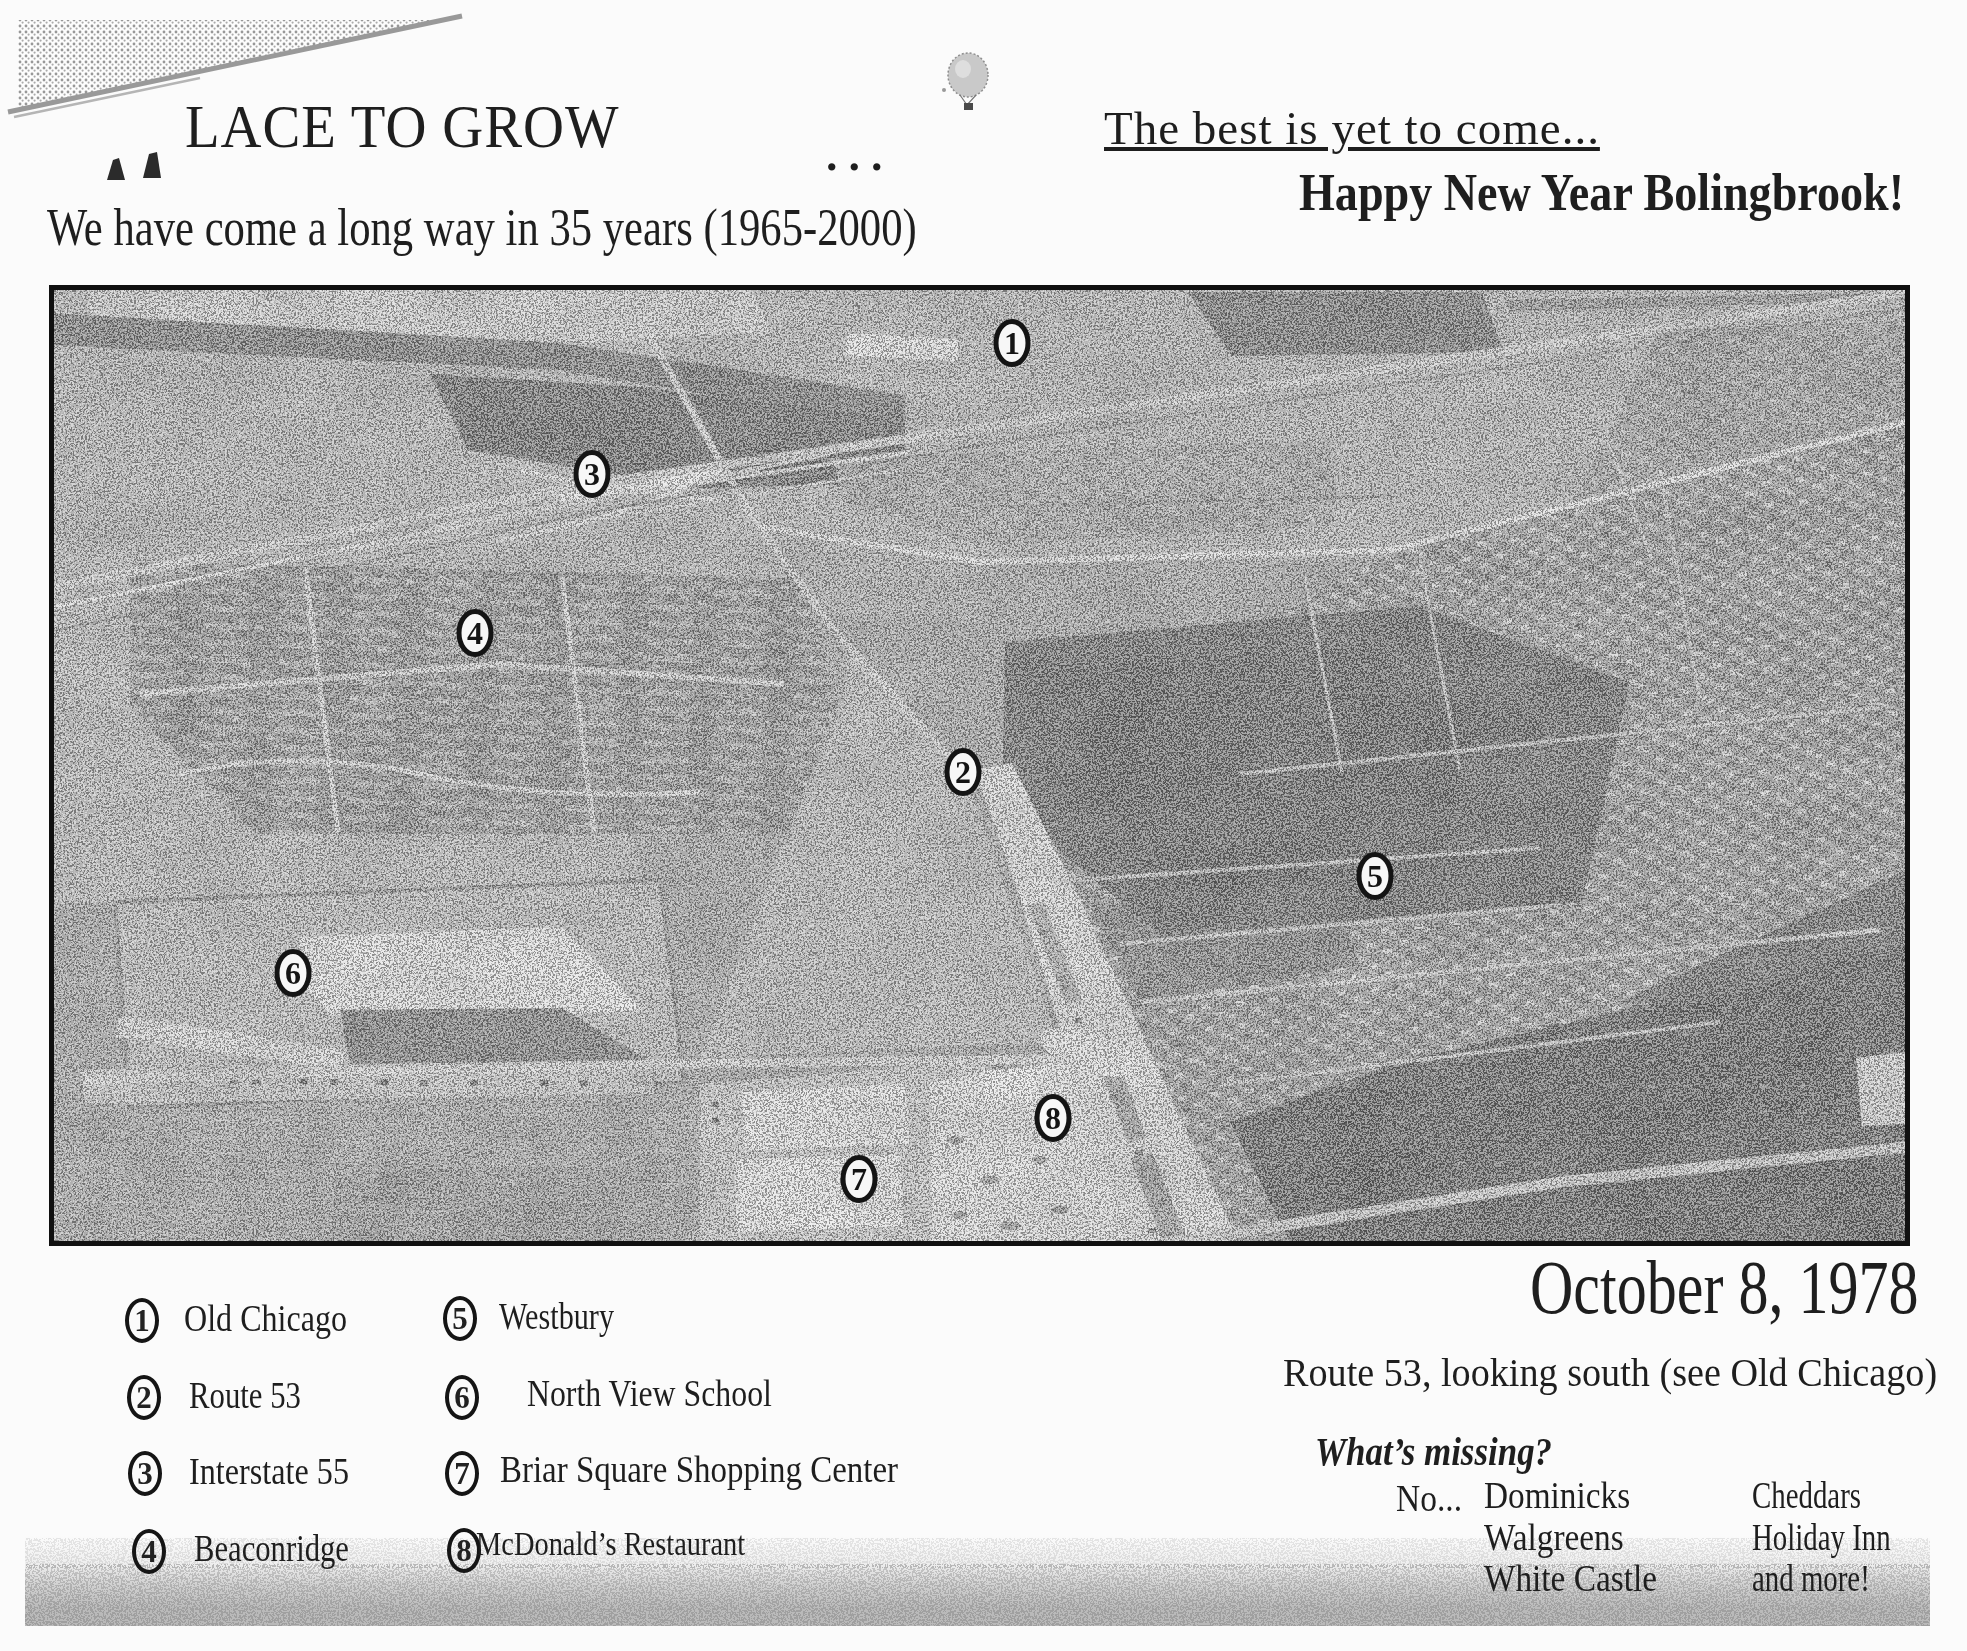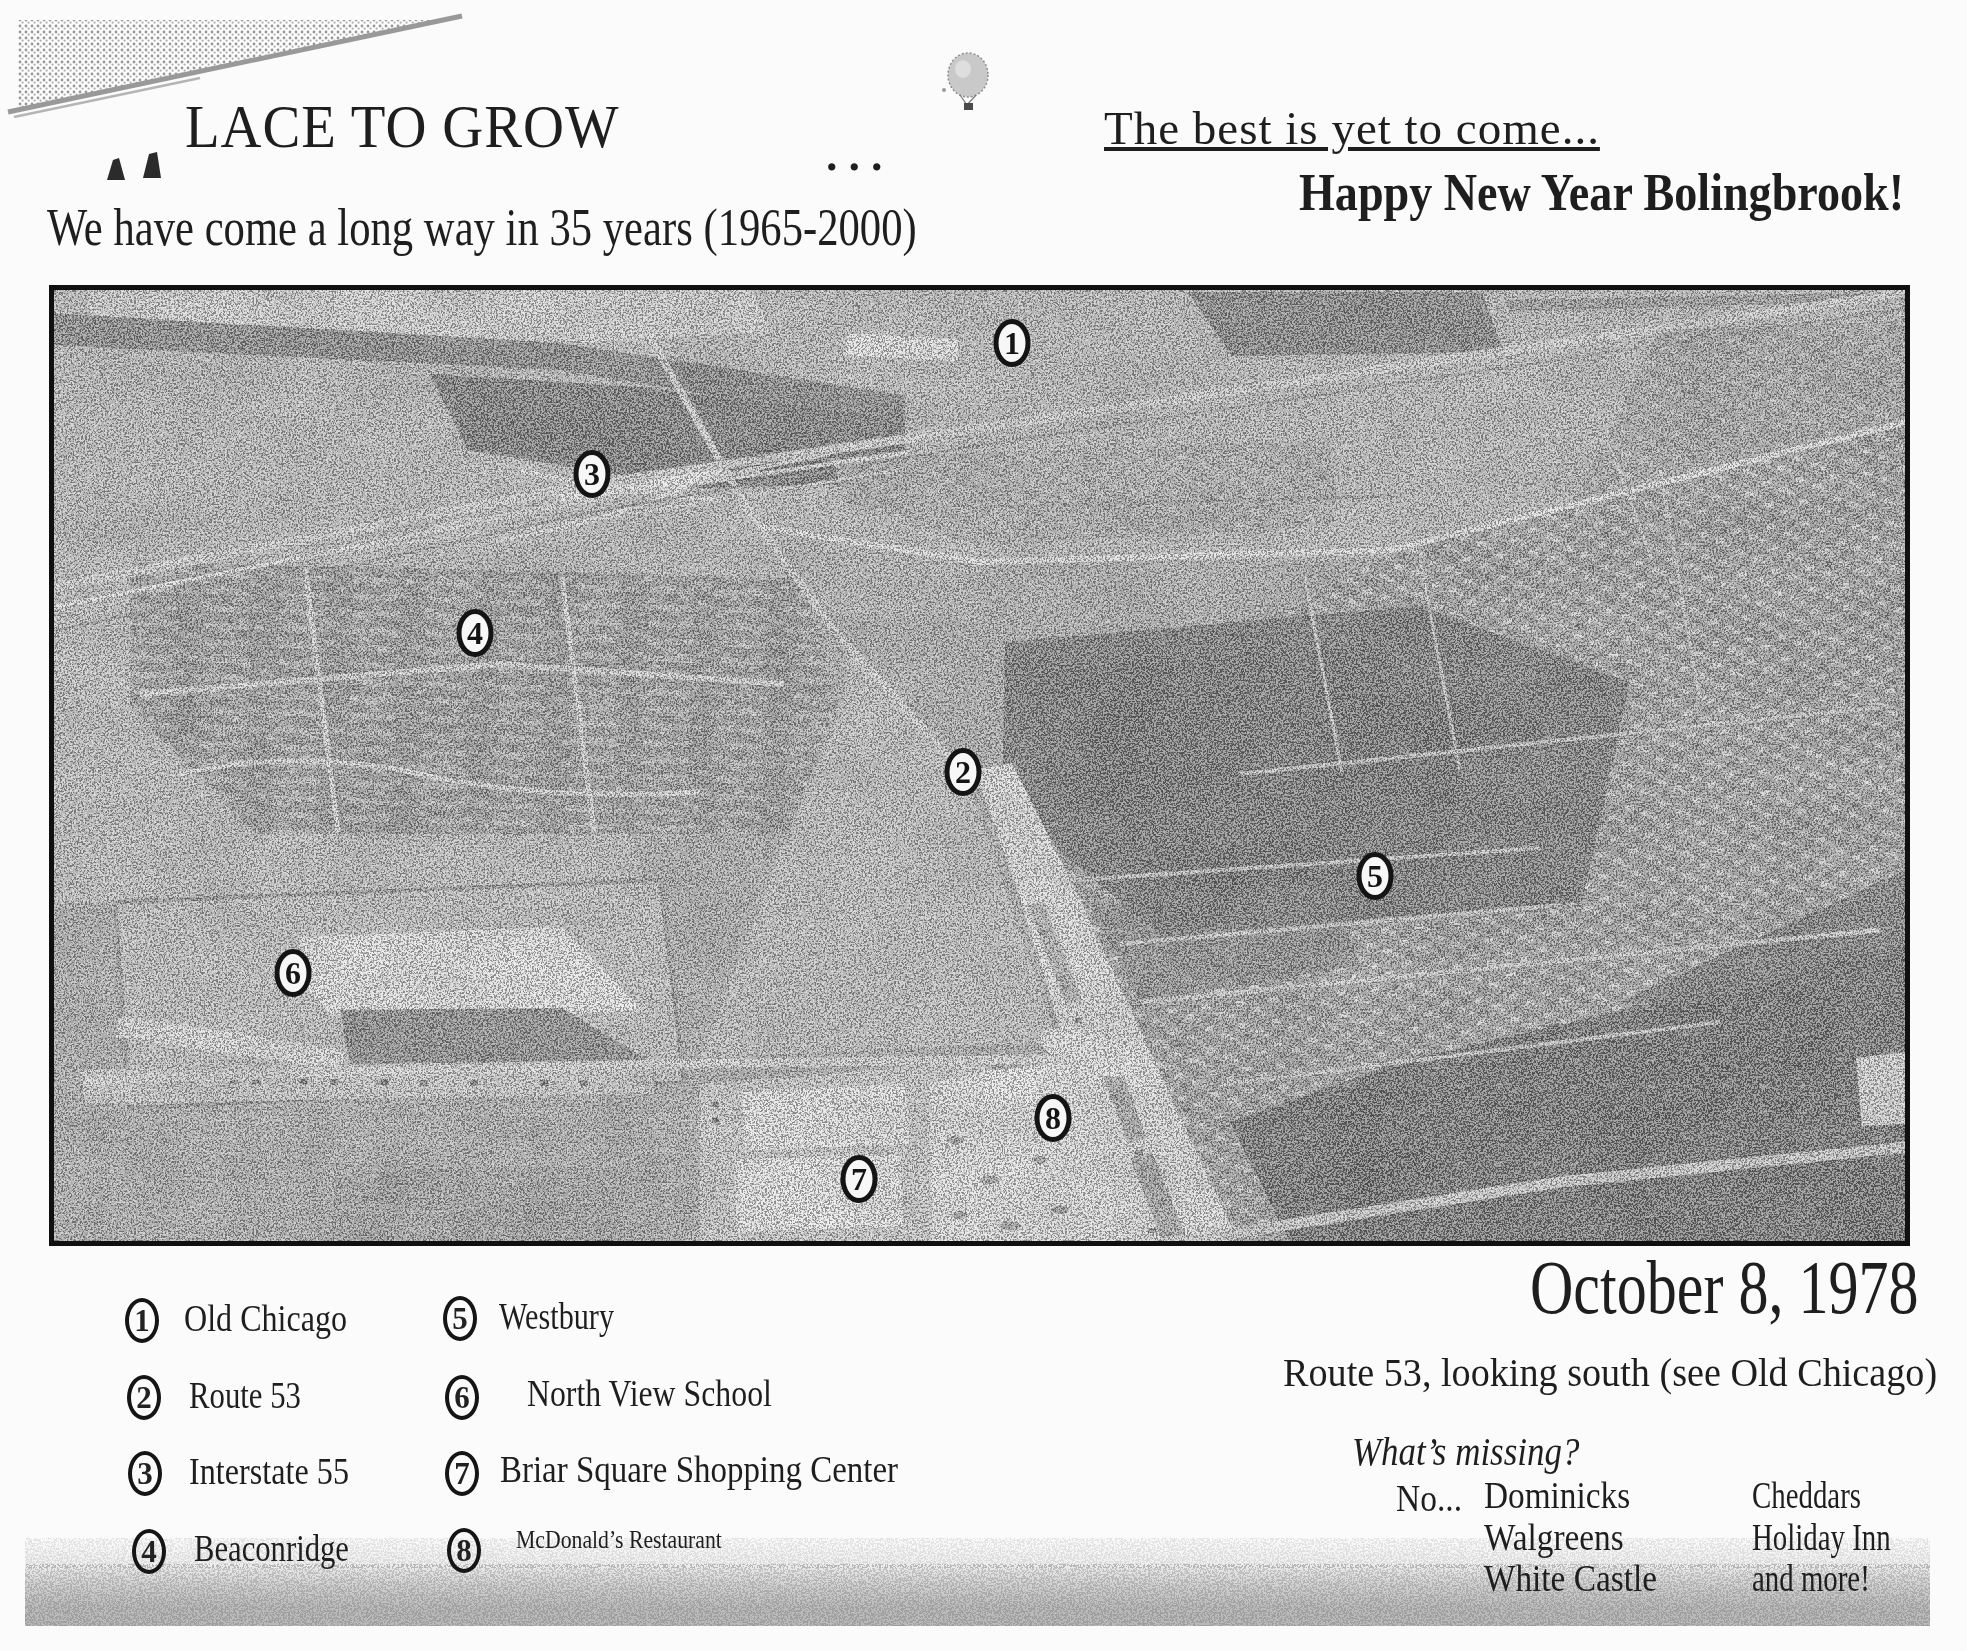--- a/index.html
+++ b/index.html
@@ -115,27 +115,27 @@
 <div class="circ" style="left:445px;top:1375px;">6</div>
 
 <div class="abs" style="left:499px;top:1374px;font-size:38px;margin-left:28px;"><span class="sx" style="transform:scaleX(0.837);">North View School</span></div>
 
 <div class="circ" style="left:445px;top:1451px;">7</div>
 
 <div class="abs" style="left:500px;top:1450px;font-size:38px;"><span class="sx" style="transform:scaleX(0.867);">Briar Square Shopping Center</span></div>
 
 <div class="circ" style="left:447px;top:1528px;">8</div>
 
-<div class="abs" style="left:516px;top:1527px;font-size:26px;"><span class="sx" style="transform:scaleX(0.836);">McDonald’s Restaurant</span></div>
+<div class="abs" style="left:476px;top:1527px;font-size:34px;"><span class="sx" style="transform:scaleX(0.836);">McDonald’s Restaurant</span></div>
 
 <div class="abs" style="left:1530px;top:1249px;font-size:76px;"><span class="sx" style="transform:scaleX(0.79);">October 8, 1978</span></div>
 
 <div class="abs" style="left:1283px;top:1352px;font-size:41px;"><span class="sx" style="transform:scaleX(0.931);">Route 53, looking south (see Old Chicago)</span></div>
 
-<div class="abs" style="left:1352px;top:1432px;font-size:40px;font-weight:normal;font-style:italic;"><span class="sx" style="transform:scaleX(0.873);">What’s missing?</span></div>
+<div class="abs" style="left:1315px;top:1432px;font-size:40px;font-weight:bold;font-style:italic;"><span class="sx" style="transform:scaleX(0.873);">What’s missing?</span></div>
 
 <div class="abs" style="left:1396px;top:1479px;font-size:38px;"><span class="sx" style="transform:scaleX(0.881);">No...</span></div>
 
 <div class="abs" style="left:1484px;top:1475px;font-size:37px;line-height:41.5px;"><span class="sx" style="transform:scaleX(0.9);">Dominicks<br>Walgreens<br>White Castle</span></div>
 
 <div class="abs" style="left:1752px;top:1475px;font-size:37px;line-height:41.5px;"><span class="sx" style="transform:scaleX(0.78);">Cheddars<br>Holiday Inn<br>and more!</span></div>
 
 <div class="abs" style="left:25px;top:1536px;width:1905px;height:90px;z-index:-1;background:linear-gradient(to bottom, rgba(165,165,165,0) 0%, rgba(165,165,165,0.14) 30%, rgba(165,165,165,0.5) 55%, rgba(168,168,168,0.78) 80%, rgba(168,168,168,0.8) 100%);"></div>
 
 <svg class="abs" style="left:25px;top:1538px;z-index:-1" width="1905" height="88" viewBox="0 0 1905 88">

